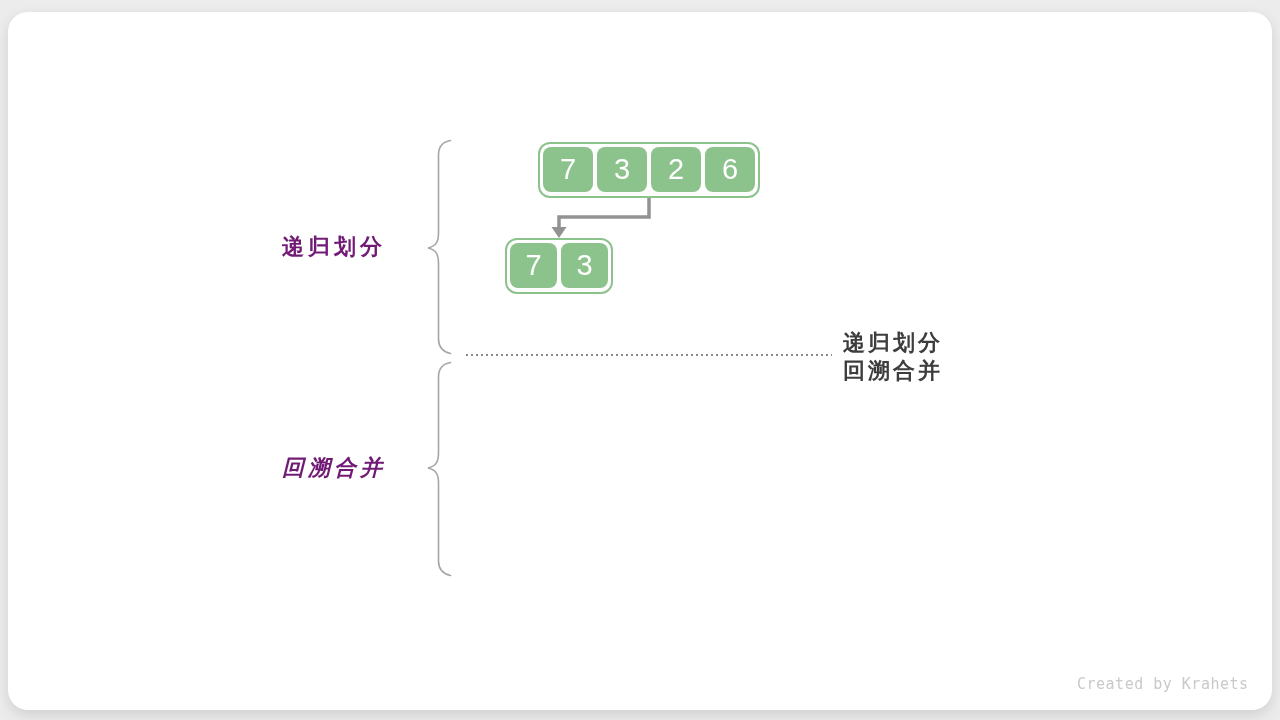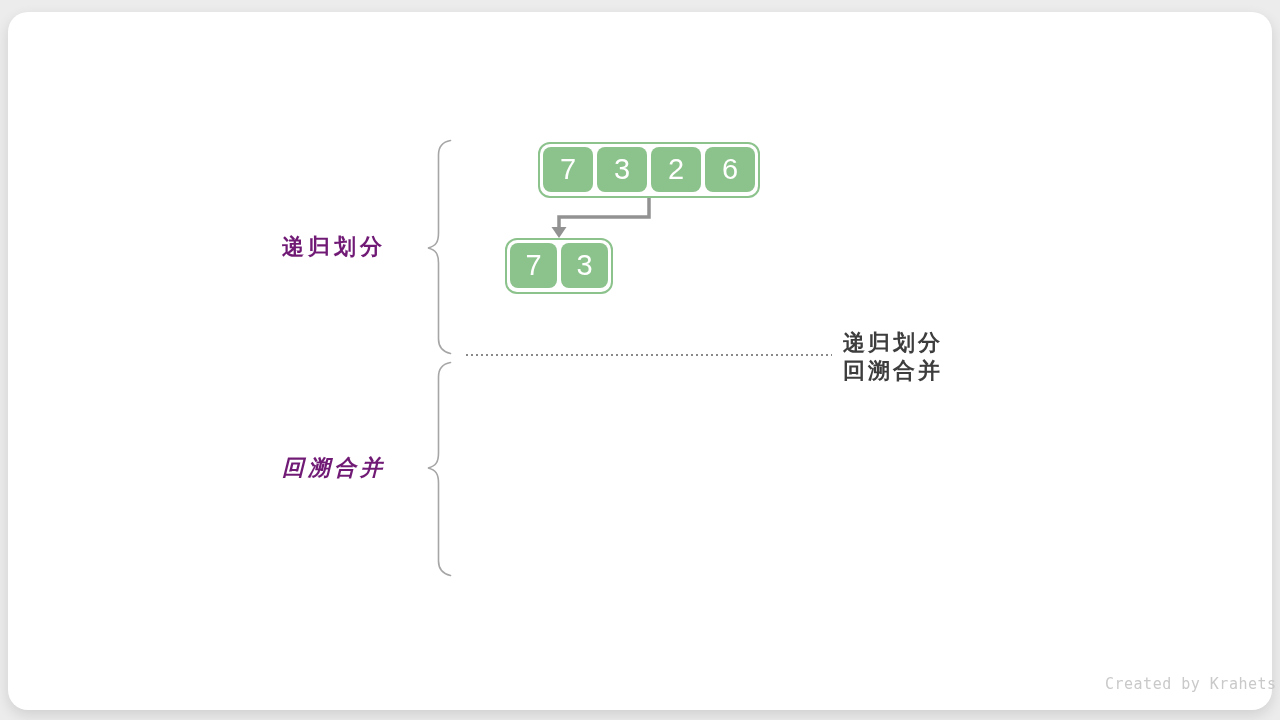--- a/index.html
+++ b/index.html
@@ -83,21 +83,20 @@
   .watermark {
     position: absolute;
     left: 1077px;
     top: 676px;
     font-family: "DejaVu Sans Mono", "Liberation Mono", monospace;
     font-size: 15px;
     line-height: 17px;
     letter-spacing: 0.5px;
     color: #c9c9c9;
     white-space: nowrap;
-    margin-left: 28px;
   }
 </style>
 </head>
 <body>
 
 <div class="stage">
   <div class="card"></div>
 
   <svg class="overlay" viewBox="0 0 1280 720">
 

